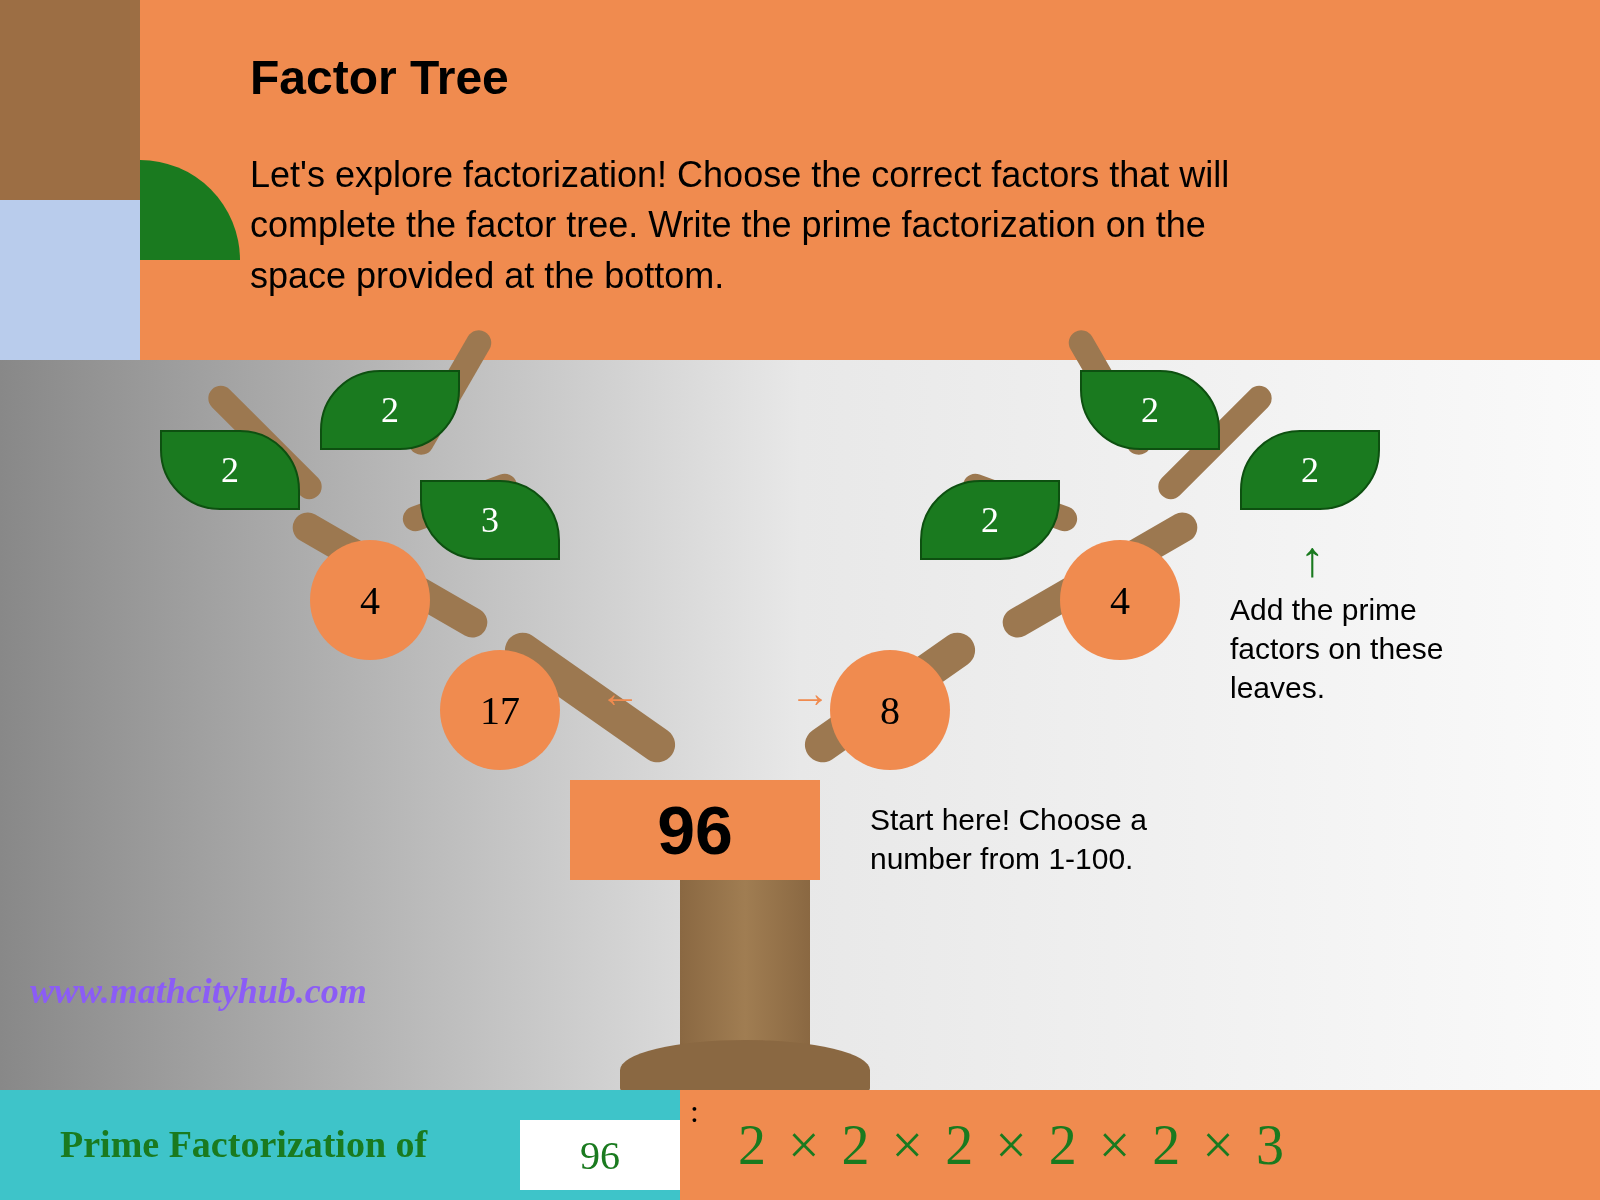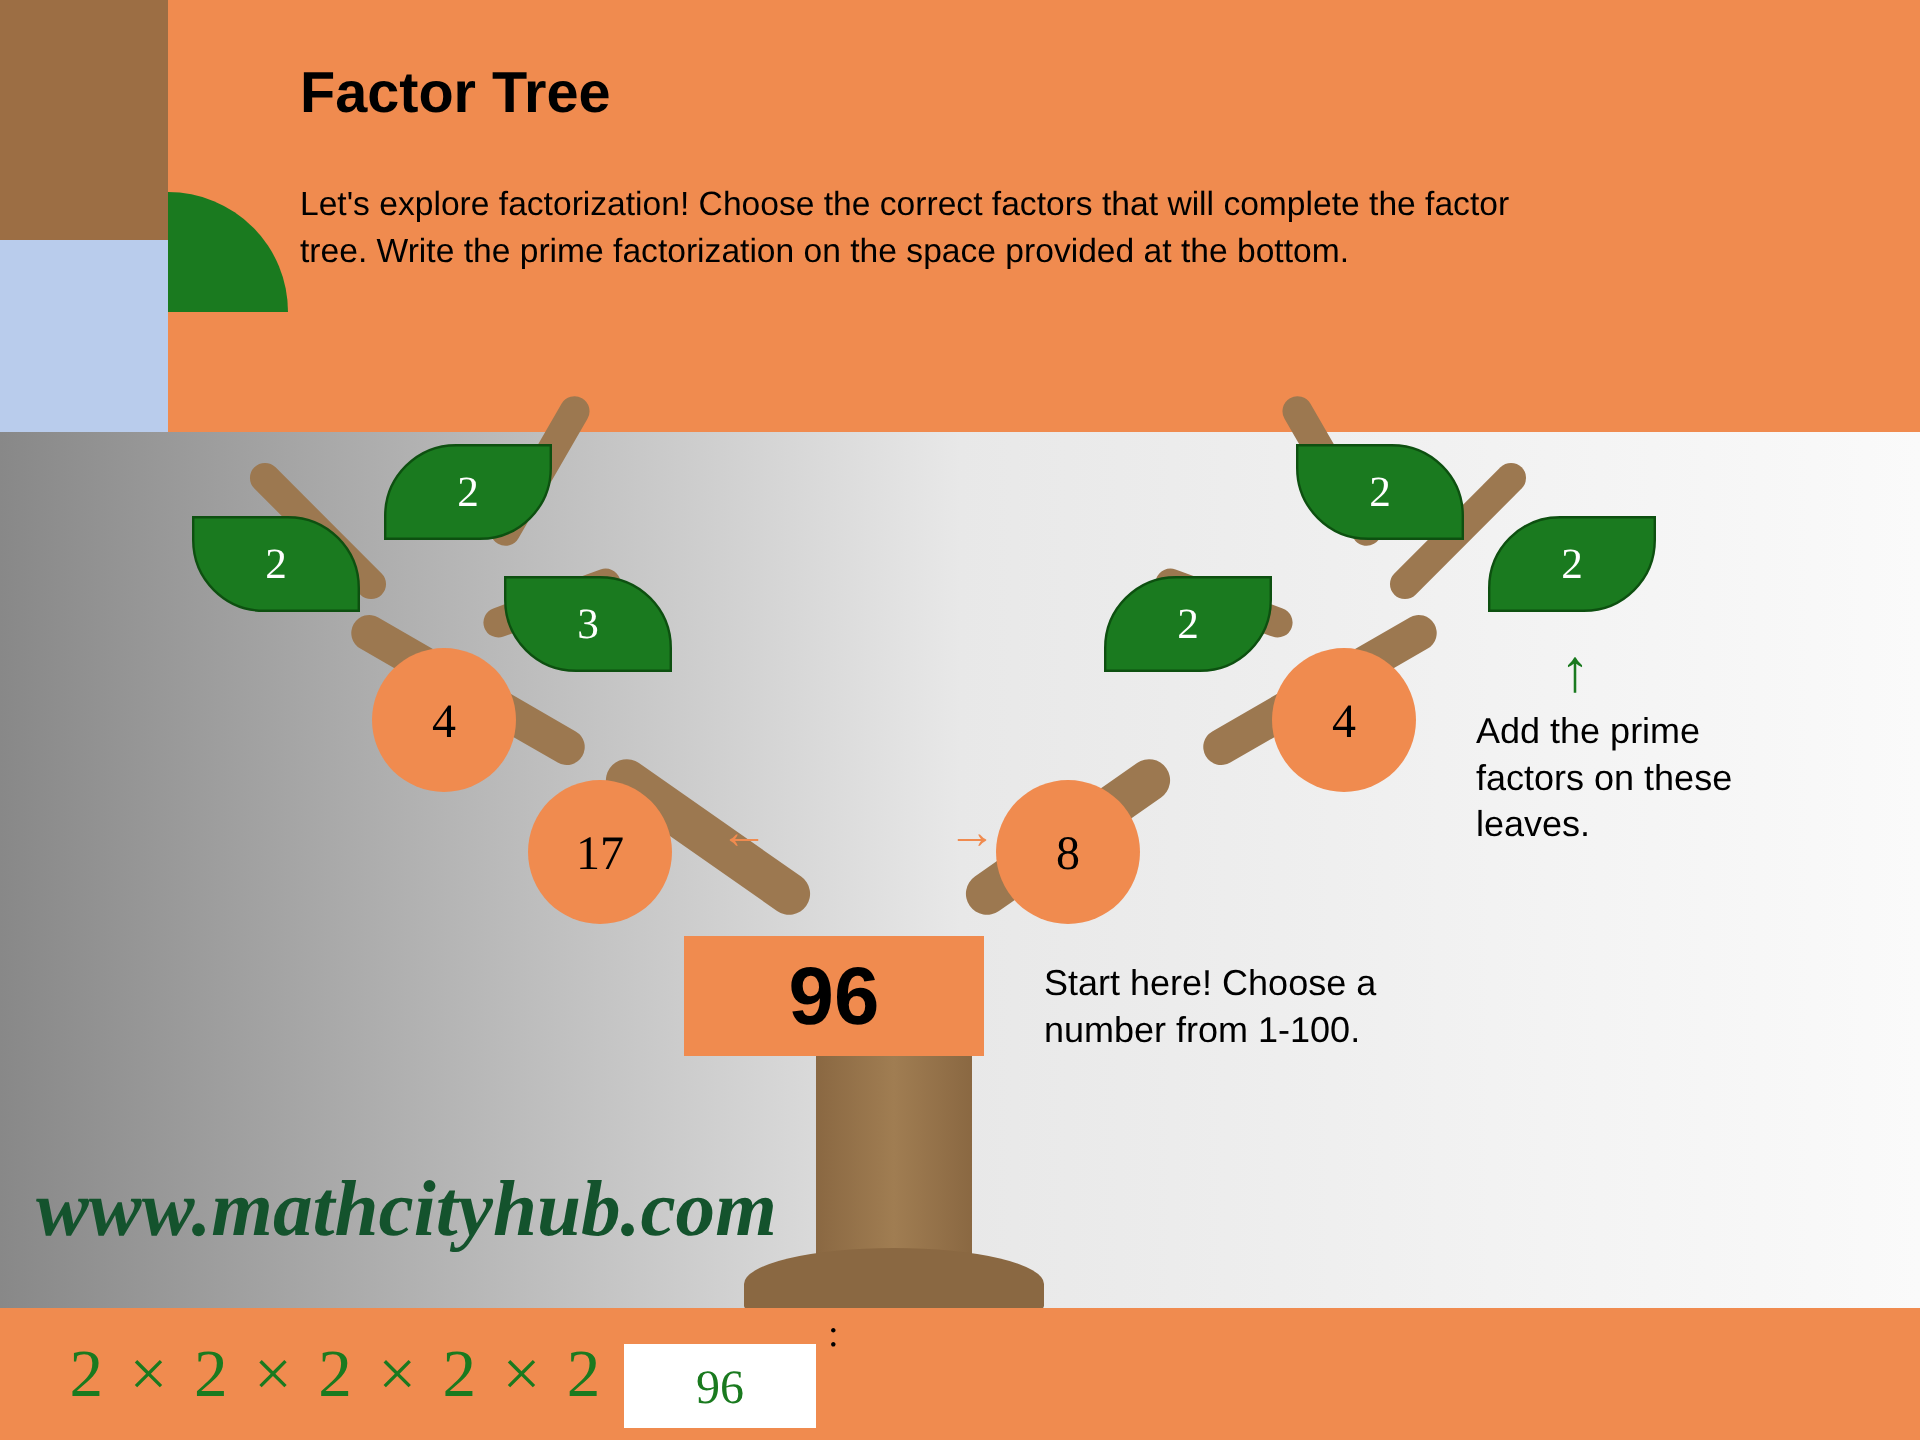--- a/index.html
+++ b/index.html
@@ -3,21 +3,21 @@
 <meta charset="utf-8">
 <style>
 *{margin:0;padding:0;box-sizing:border-box}
 body{width:1600px;height:1200px;font-family:Georgia,serif;position:relative;overflow:hidden;background:linear-gradient(to right,#888,#e8e8e8,#fafafa)}
 .header-orange{position:absolute;top:0;left:140px;right:0;height:360px;background:#f08b4f}
 .corner-brown{position:absolute;top:0;left:0;width:140px;height:200px;background:#9c6e44}
 .corner-blue{position:absolute;top:200px;left:0;width:140px;height:160px;background:#b9ccec}
 .qc{position:absolute;top:160px;left:140px;width:100px;height:100px;overflow:hidden}
 .qc::before{content:'';position:absolute;width:200px;height:200px;background:#1a7a1f;border-radius:50%;left:-100px;top:0}
 .title{position:absolute;top:50px;left:250px;font-size:48px;font-weight:900;color:#000;font-family:'Arial Black',sans-serif}
-.subtitle{position:absolute;top:150px;left:250px;width:1050px;font-size:28px;color:#000;line-height:1.4;font-family:Arial,sans-serif}
+.subtitle{position:absolute;top:150px;left:250px;width:1050px;font-size:36px;color:#000;line-height:1.4;font-family:Arial,sans-serif}
 .tree-area{position:absolute;top:360px;left:0;right:0;height:760px}
 .trunk{position:absolute;left:680px;top:460px;width:130px;height:260px;background:linear-gradient(to right,#8a6842,#a07d52,#8a6842);border-radius:10px 10px 0 0}
 .trunk-base{position:absolute;left:620px;top:680px;width:250px;height:60px;background:#8a6842;border-radius:50% 50% 20% 20%}
 .root-box{position:absolute;left:570px;top:420px;width:250px;height:100px;background:#f08b4f;display:flex;align-items:center;justify-content:center;font-size:68px;font-weight:900;color:#000;font-family:'Arial Black',sans-serif}
 .branch{position:absolute;background:#9c7850;border-radius:20px}
 .b-l1{left:490px;top:320px;width:200px;height:35px;transform:rotate(35deg)}
 .b-r1{left:790px;top:320px;width:200px;height:35px;transform:rotate(-35deg)}
 .b-l2{left:280px;top:200px;width:220px;height:30px;transform:rotate(30deg)}
 .b-r2{left:990px;top:200px;width:220px;height:30px;transform:rotate(-30deg)}
 .b-l3{left:190px;top:70px;width:150px;height:25px;transform:rotate(45deg)}
@@ -41,21 +41,21 @@
 .l5{left:1080px;top:10px}
 .l6{left:1240px;top:70px}
 .hint{position:absolute;font-size:30px;color:#000;font-family:Arial,sans-serif;line-height:1.3}
 .hint-center{left:590px;top:200px;width:300px;text-align:center}
 .hint-right{left:1230px;top:230px;width:280px;text-align:left}
 .hint-start{left:870px;top:440px;width:350px}
 .arrow{position:absolute;font-size:40px;color:#f08b4f;font-weight:bold}
 .ar-l{left:600px;top:310px}
 .ar-r{left:790px;top:310px}
 .ar-up{left:1300px;top:170px;color:#1a7a1f;font-size:50px}
-.watermark{position:absolute;left:30px;top:970px;font-size:66px;font-style:italic;font-weight:bold;color:#14532d;font-family:'Brush Script MT',cursive}
+.watermark{position:absolute;left:30px;top:970px;font-size:36px;font-style:italic;font-weight:bold;color:#8b5cf6;font-family:'Brush Script MT',cursive}
 .footer{position:absolute;bottom:0;left:0;right:0;height:110px;display:flex}
 .footer-teal{width:680px;background:#3ec4c9;display:flex;align-items:center;padding-left:60px}
 .footer-teal-text{font-size:38px;font-weight:bold;color:#1a7a1f;font-family:Georgia,serif;line-height:1.1}
 .footer-white{position:absolute;left:520px;bottom:10px;width:160px;height:70px;background:#fff;display:flex;align-items:center;justify-content:center;font-size:40px;color:#1a7a1f;font-family:Georgia,serif}
 .footer-orange{flex:1;background:#f08b4f;display:flex;align-items:center;padding-left:58px;font-size:56px;color:#1a7a1f;font-family:Georgia,serif;letter-spacing:4px}
 .colon{position:absolute;left:690px;bottom:70px;font-size:32px;color:#000}
 </style>
 </head>
 <body>
 
@@ -100,16 +100,19 @@
   <div class="hint hint-start">Start here! Choose a number from 1-100.</div>
 
   <div class="arrow ar-l">←</div>
   <div class="arrow ar-r">→</div>
   <div class="arrow ar-up">↑</div>
 </div>
 
 <div class="watermark">www.mathcityhub.com</div>
 
 <div class="footer">
+  <div class="footer-teal">
+    <div class="footer-teal-text">Prime Factorization of</div>
+  </div>
   <div class="footer-orange">2 × 2 × 2 × 2 × 2 × 3</div>
 </div>
 <div class="footer-white">96</div>
 <div class="colon">:</div>
 
 </body></html>

